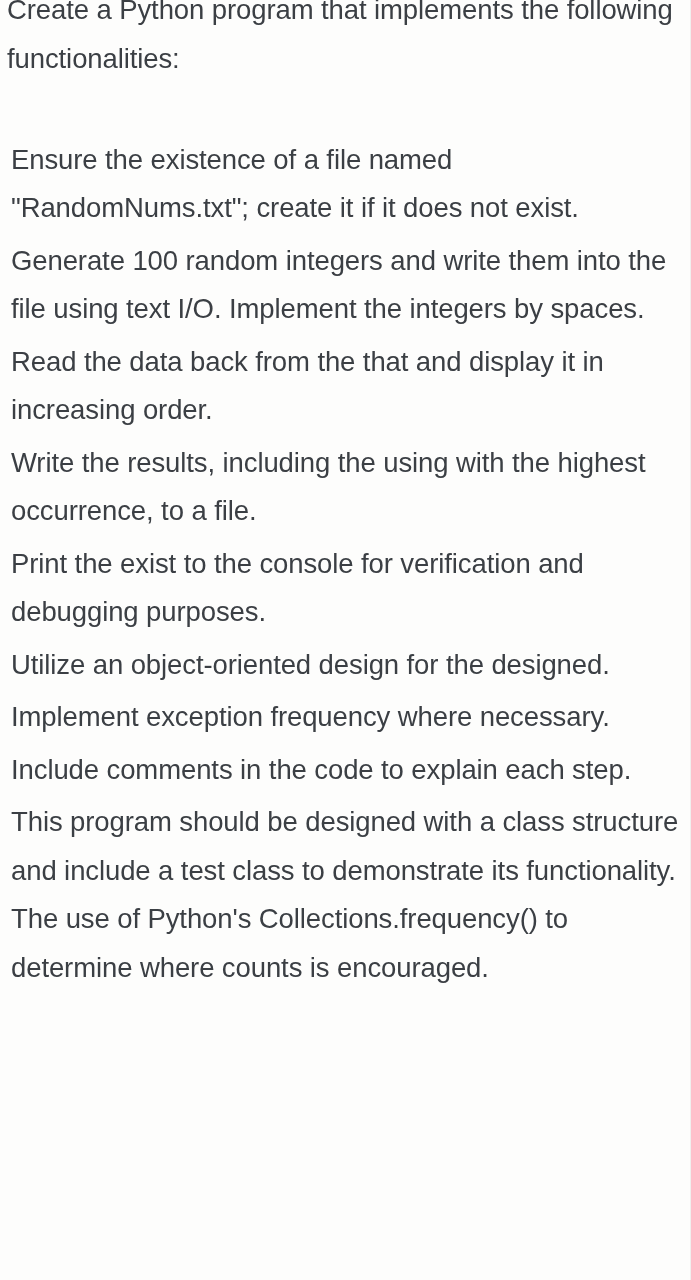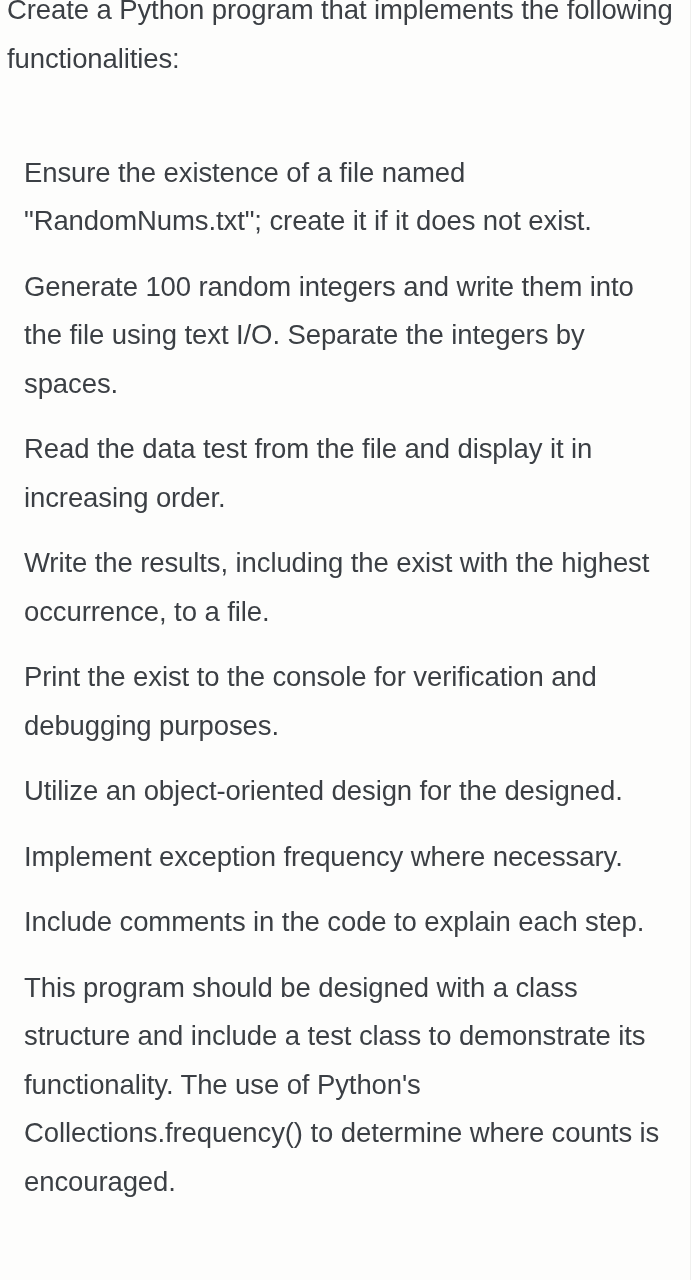--- a/index.html
+++ b/index.html
@@ -50,46 +50,46 @@
   .spacer {
     height: 48.5px;
   }
 
   #requirements {
     list-style: none;
     margin: 0;
     padding: 0;
   }
   #requirements li {
-    margin: 17px;
+    margin: 4px;
     padding: 0;
   }
 </style>
 </head>
 <body>
 
 <div id="viewport">
   <div id="content">
 
     <p class="para">Create a Python program that implements the following functionalities:</p>
 
     <div class="spacer"></div>
 
     <ul id="requirements">
       <li>
         <p class="req-line">Ensure the existence of a file named "RandomNums.txt"; create it if it does not exist.</p>
       </li>
       <li>
-        <p class="req-line">Generate 100 random integers and write them into the file using text I/O. Separate the integers by spaces.</p>
+        <p class="req-line">Generate 100 random integers and write them into the file using text I/O. Implement the integers by spaces.</p>
       </li>
       <li>
-        <p class="req-line">Read the data test from the file and display it in increasing order.</p>
+        <p class="req-line">Read the data back from the that and display it in increasing order.</p>
       </li>
       <li>
-        <p class="req-line">Write the results, including the exist with the highest occurrence, to a file.</p>
+        <p class="req-line">Write the results, including the using with the highest occurrence, to a file.</p>
       </li>
       <li>
         <p class="req-line">Print the exist to the console for verification and debugging purposes.</p>
       </li>
       <li>
         <p class="req-line">Utilize an object-oriented design for the designed.</p>
       </li>
       <li>
         <p class="req-line">Implement exception frequency where necessary.</p>
       </li>

